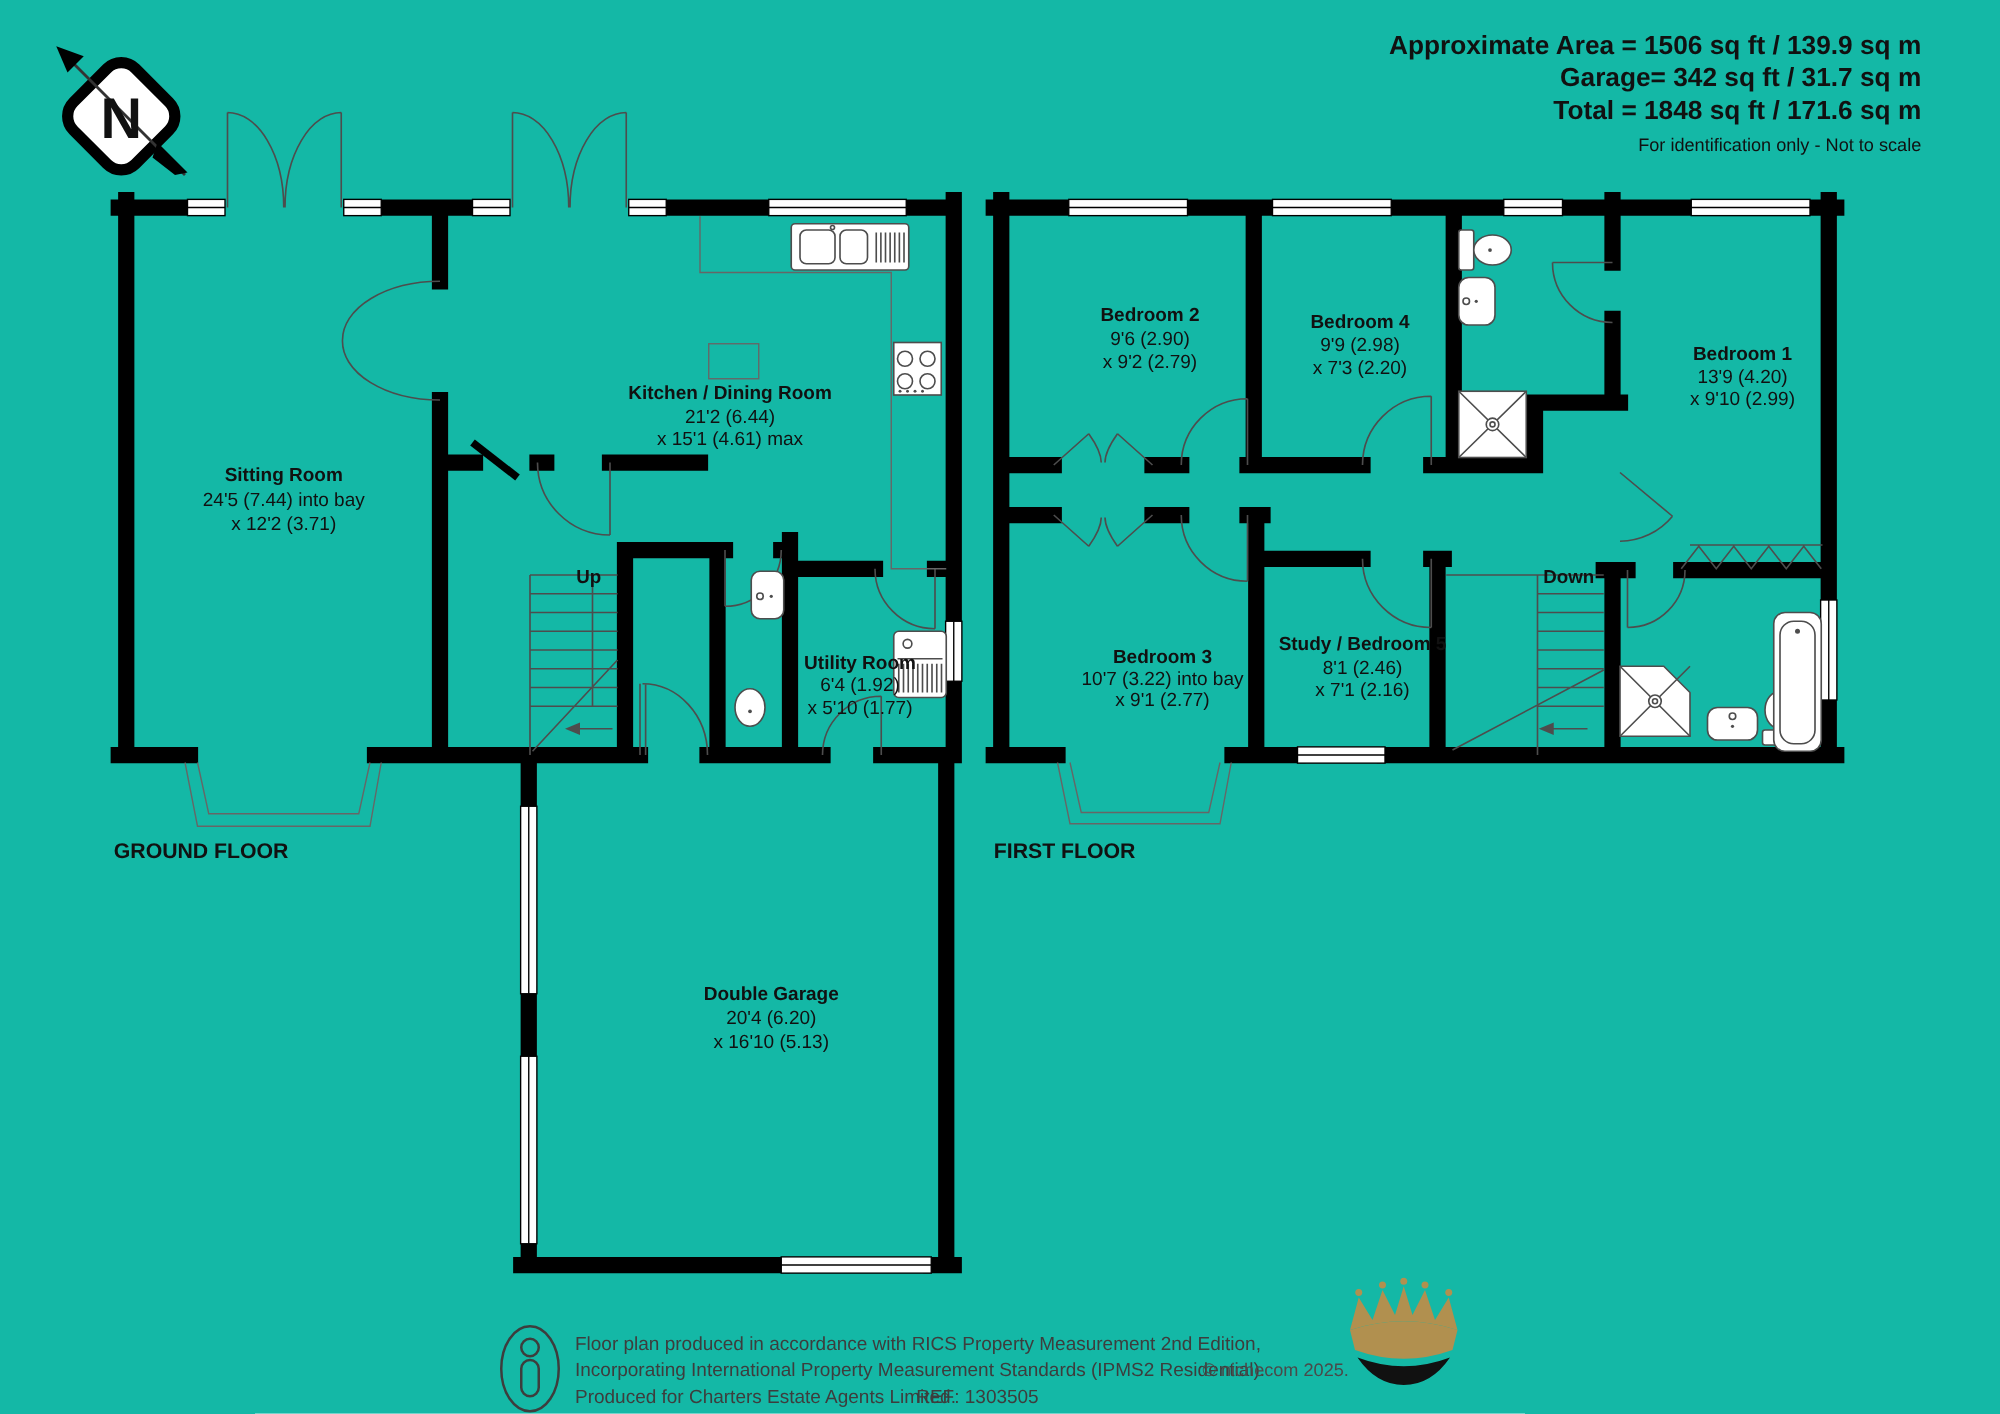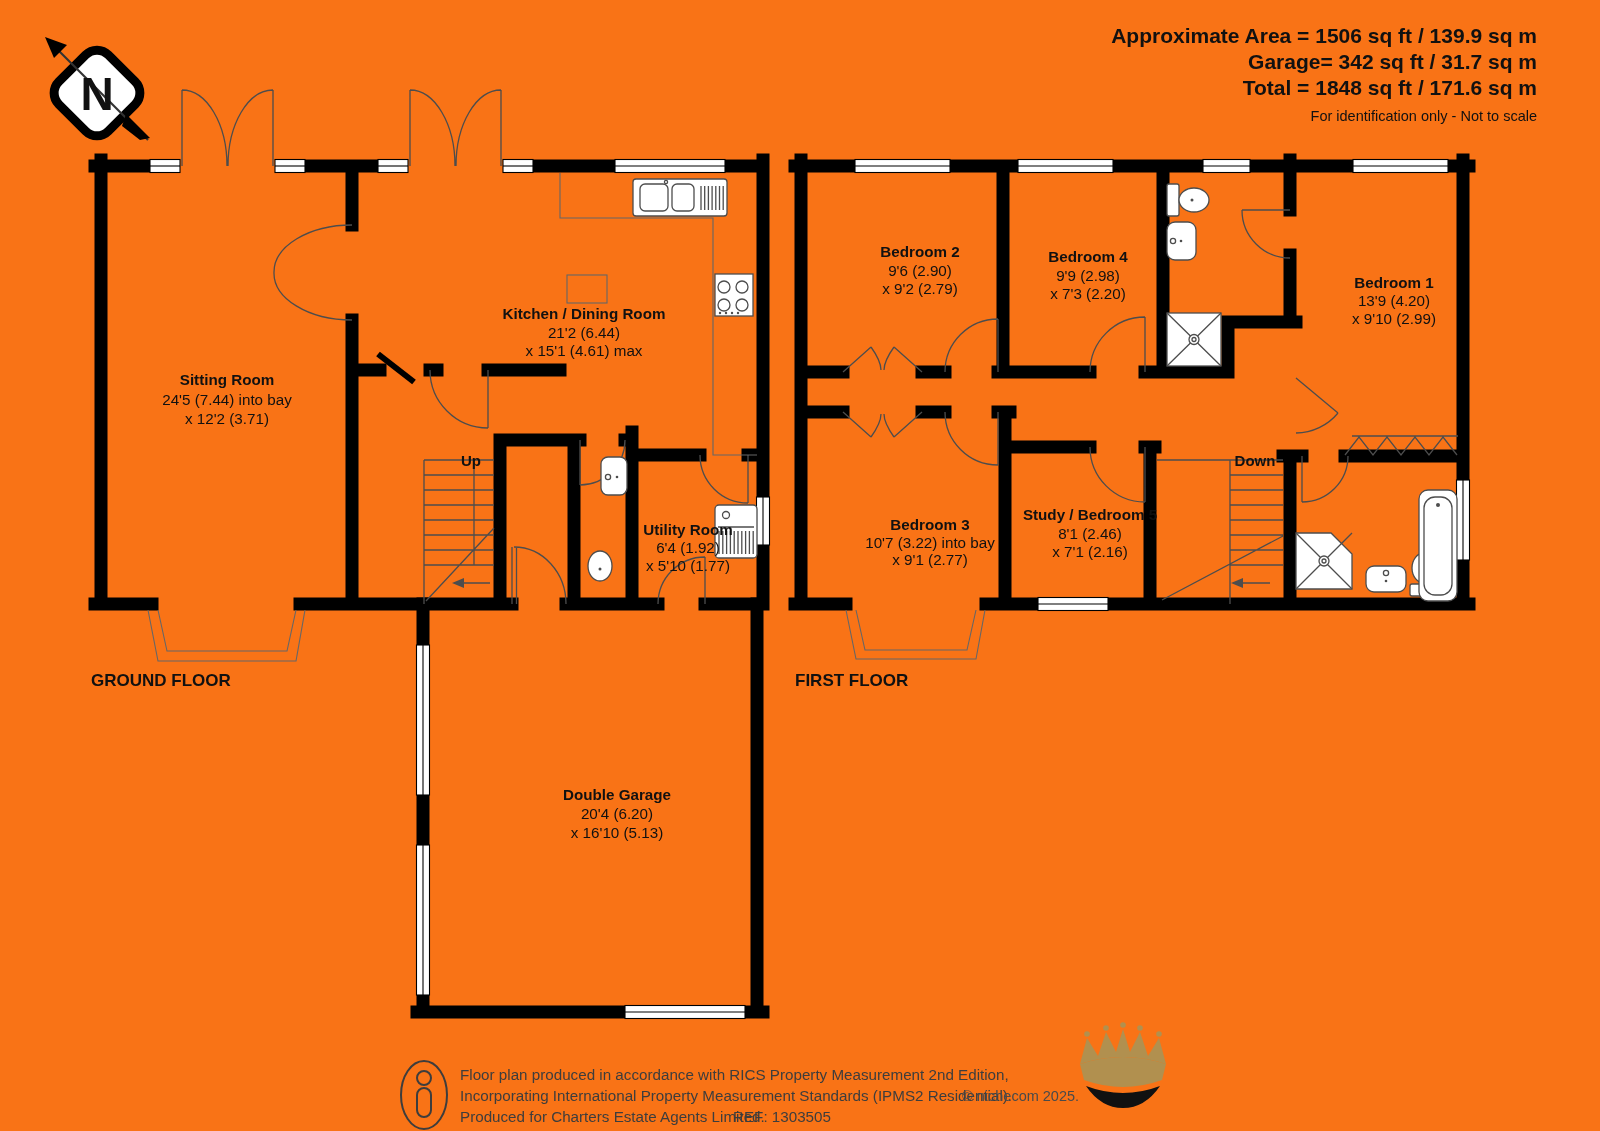--- a/index.html
+++ b/index.html
@@ -1,16 +1,16 @@
 <!DOCTYPE html>
 <html><head>
 <meta charset="utf-8">
 <style>
   html,body{margin:0;padding:0;background:#ffffff;}
-  .page{position:relative;width:1600px;height:1131px;background:#f97316;overflow:hidden;}
+  .page{position:relative;width:1600px;height:1131px;background:#14b8a6;overflow:hidden;}
   svg{display:block;font-family:"Liberation Sans", sans-serif;}
   text{fill:#111;}
   .hdr{font-size:21px;font-weight:700;}
   .hdr-small{font-size:14.5px;font-weight:400;}
   .room-name{font-size:15.2px;font-weight:700;}
   .room-dim{font-size:15.2px;font-weight:400;}
   .floor-label{font-size:17px;font-weight:700;}
   .stair-label{font-size:15px;font-weight:700;}
   .footer-text{font-size:15.2px;fill:#3d3d3d;}
   .copyright{font-size:14.5px;fill:#4a4a4a;}

